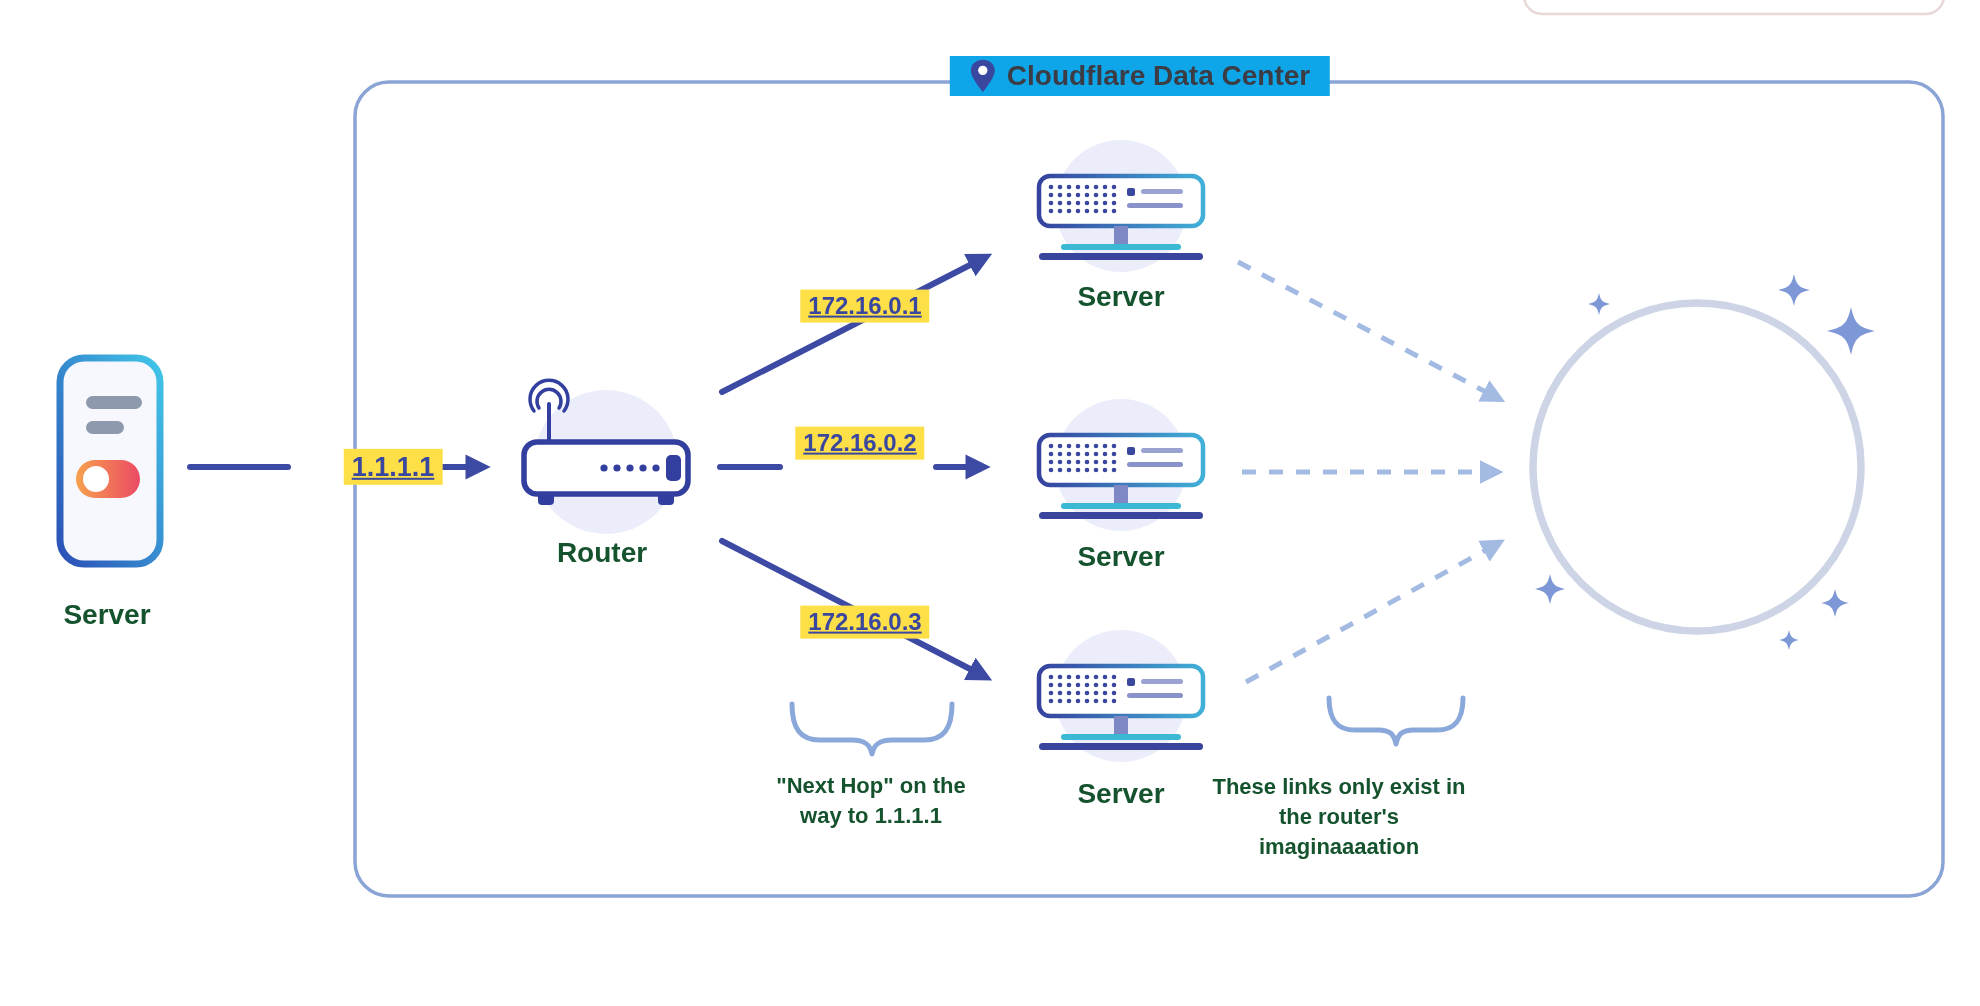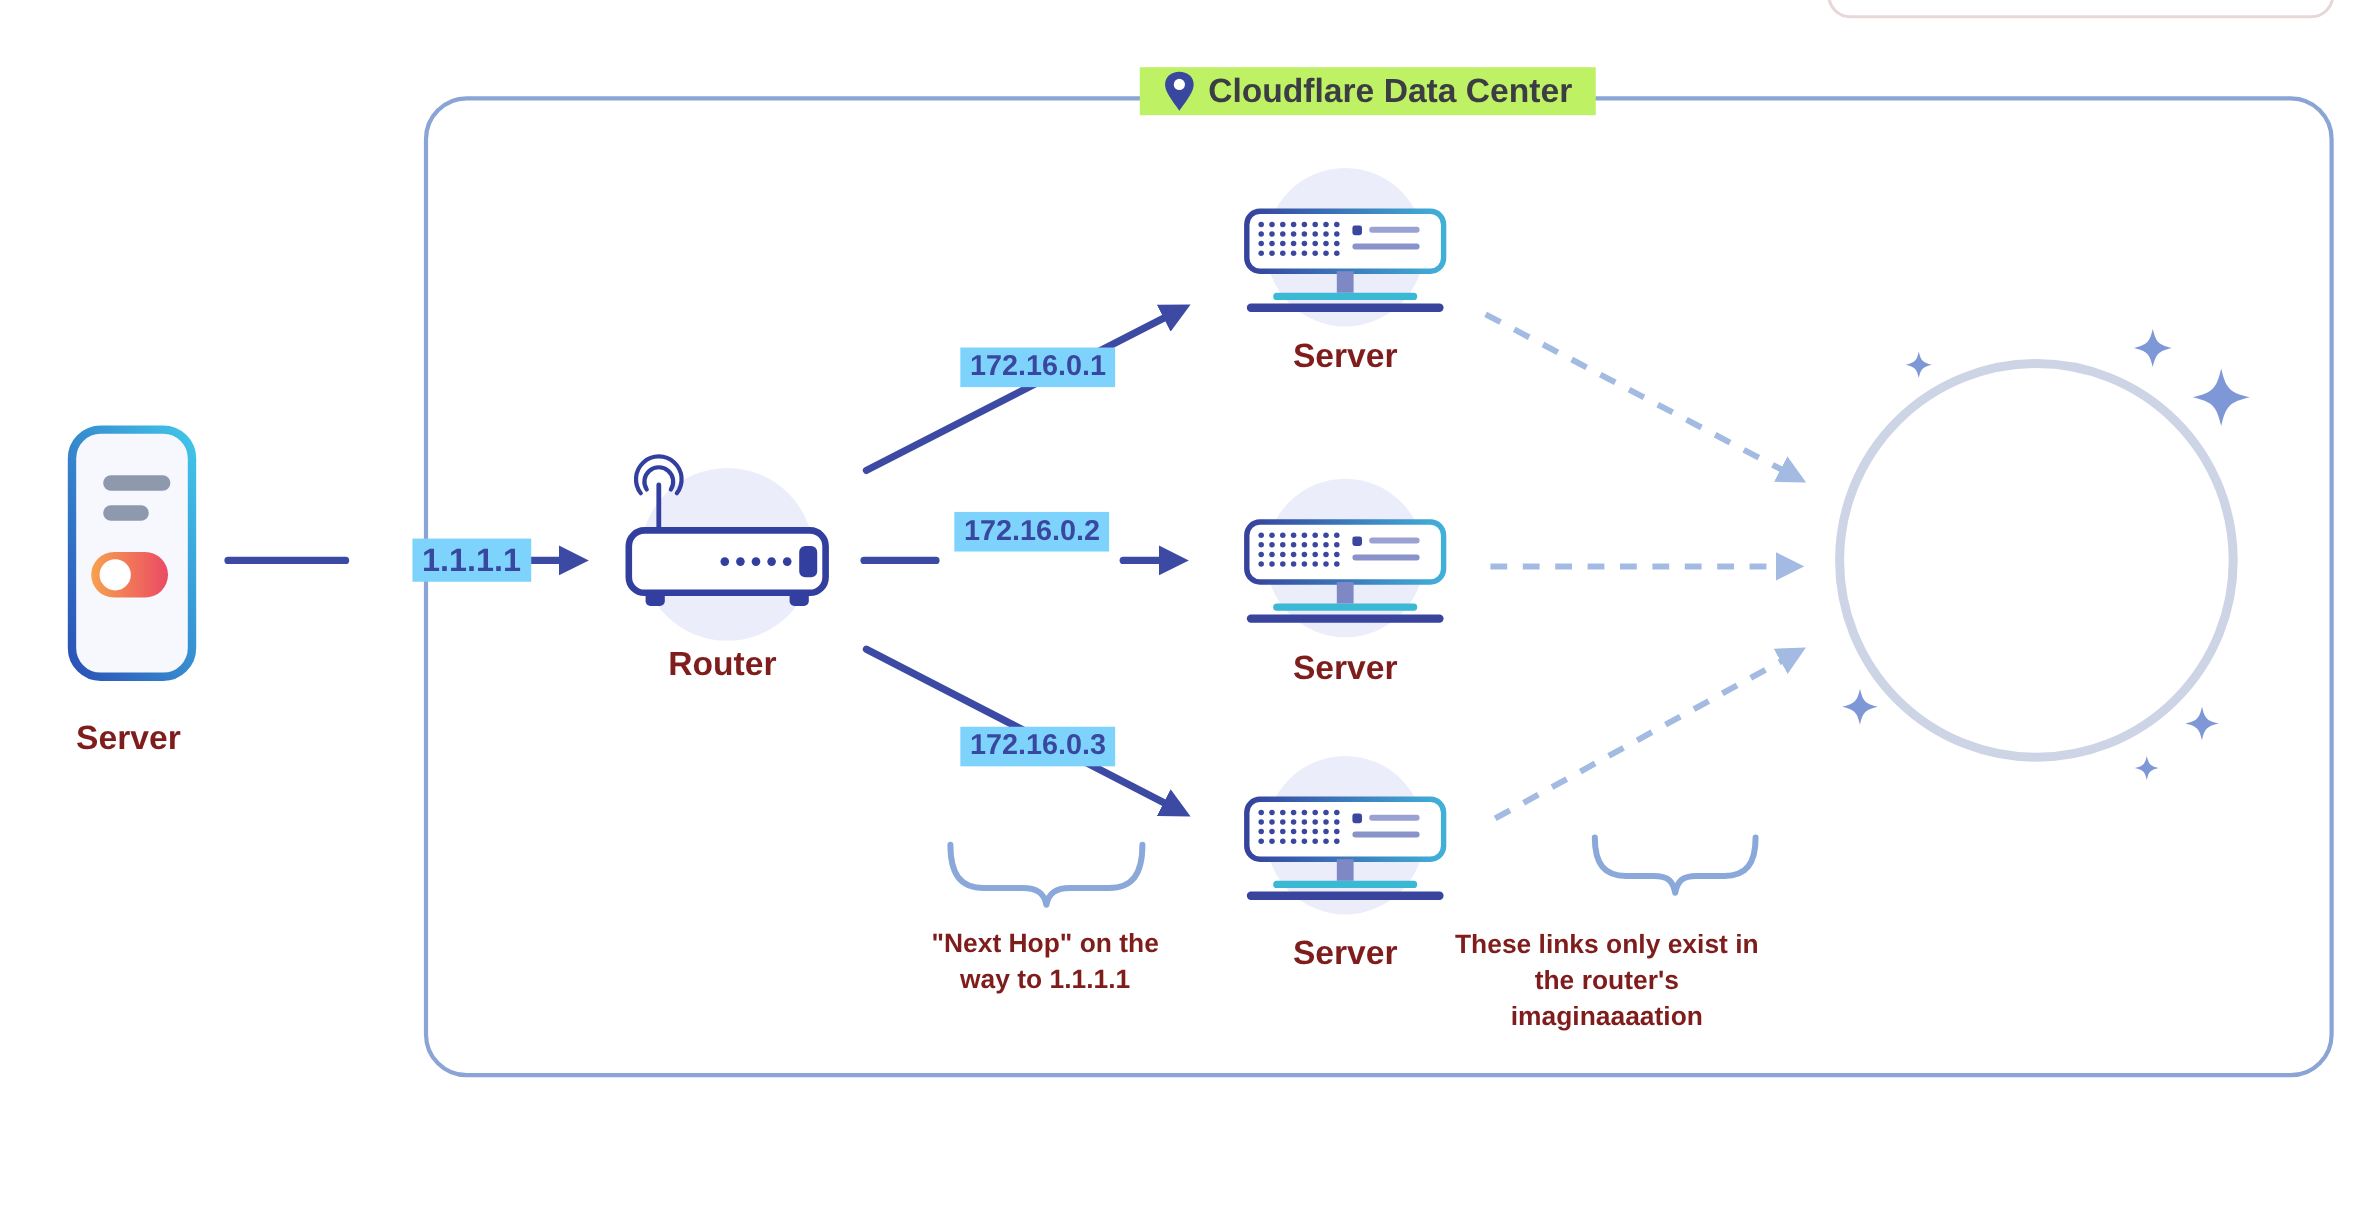--- a/index.html
+++ b/index.html
@@ -3,34 +3,34 @@
 <meta charset="utf-8">
 <style>
   html,body{margin:0;padding:0;background:#ffffff;}
   .canvas{
     position:relative;width:1980px;height:1006px;background:#ffffff;
     font-family:"Liberation Sans",sans-serif;overflow:hidden;
   }
   svg.scene{position:absolute;left:0;top:0;}
   .lbl{
     position:absolute;transform:translate(-50%,-50%);
-    font-weight:700;color:#7f1d1d;text-align:center;white-space:nowrap;
+    font-weight:700;color:#14532d;text-align:center;white-space:nowrap;
     line-height:1.2;
   }
   .lbl.navy{color:#3a479f;}
-  .lbl.chip{background:#7dd3fc;padding:2px 8px;}
+  .lbl.chip{background:#fde047;padding:2px 8px;text-decoration:underline;}
   .lbl.wrap{white-space:normal;}
   .f28{font-size:28px;}
   .f27{font-size:27px;}
   .f26{font-size:26px;line-height:1.38;}
   .f24{font-size:24px;}
   .f22{font-size:22px;line-height:1.36;}
   .title-chip{
     position:absolute;transform:translate(-50%,-50%);
-    display:flex;align-items:center;gap:11px;background:#bef264;
+    display:flex;align-items:center;gap:11px;background:#0ea5e9;
     padding:2px 20px;font-size:28px;font-weight:700;color:#3c3c44;white-space:nowrap;
   }
 </style>
 </head>
 <body>
 
 <div class="canvas">
 
   <svg class="scene" width="1980" height="1006" viewBox="0 0 1980 1006">
     <defs>

